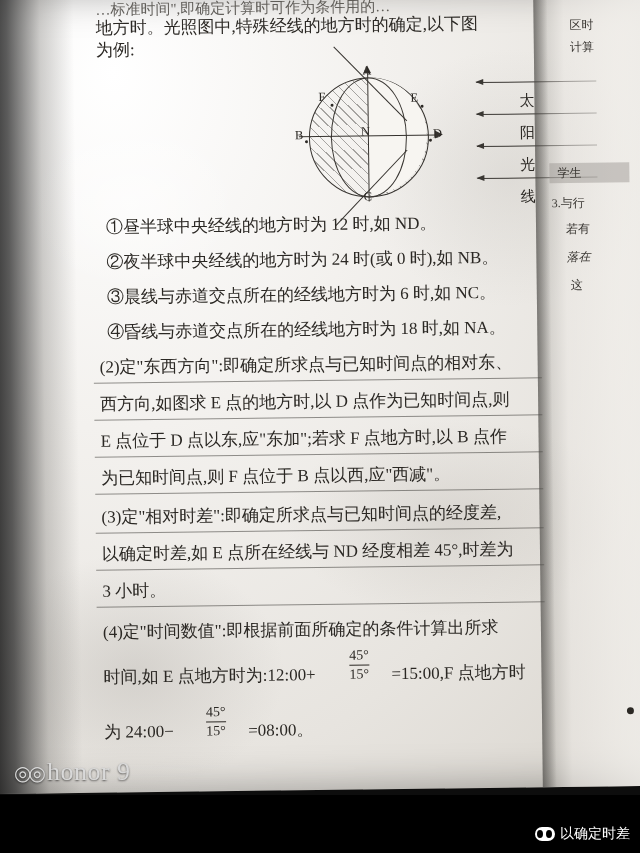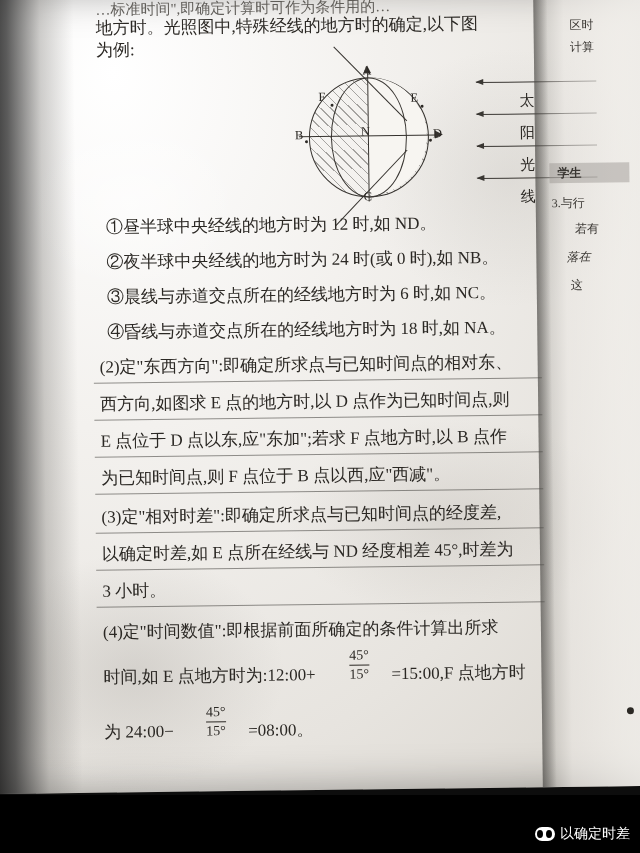--- a/index.html
+++ b/index.html
@@ -387,35 +387,38 @@
       <div class="rule" style="left:-6px; top:532px; width:448px;"></div>
       <div class="rule" style="left:-6px; top:569px; width:448px;"></div>
       <div class="rule" style="left:-6px; top:606px; width:448px;"></div>
     </div>
 
     <div id="rightcol">
 
       <div class="rtxt" style="left:36px; top:30px;">区时</div>
       <div class="rtxt" style="left:36px; top:52px;">计算</div>
       <div id="rbar" style="left:14px; top:176px; position:absolute;"></div>
-      <div class="rtxt" style="left:22px; top:178px; font-weight:bold;">学生</div>
+      <div class="rtxt" style="left:22px; top:178px; font-weight:normal;">学生</div>
       <div class="rtxt" style="left:16px; top:208px;text-align:right;">3.与行</div>
-      <div class="rtxt" style="left:39px; top:234px;font-family:Liberation Mono, monospace;">若有</div>
+      <div class="rtxt" style="left:30px; top:234px;font-family:Liberation Mono, monospace;">若有</div>
       <div class="rtxt" style="left:30px; top:262px;font-style:italic;">落在</div>
       <div class="rtxt" style="left:34px; top:290px;">这</div>
     </div>
     <div id="rightshadow"></div>
 
     <div id="gutter"></div>
 
     <div id="dot"></div>
 
   </div>
 
   <div id="bottomband"></div>
 
+  <div id="honor">
+    <span class="mark">◎◎</span><span>honor 9</span>
+  </div>
 
   <div id="badge">
     <span class="eyes"></span>
     <span>以确定时差</span>
   </div>
 
 </div>
 
 </body></html>

